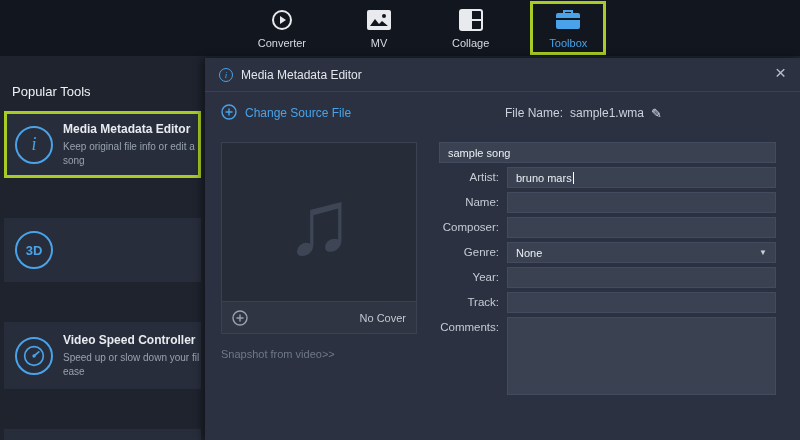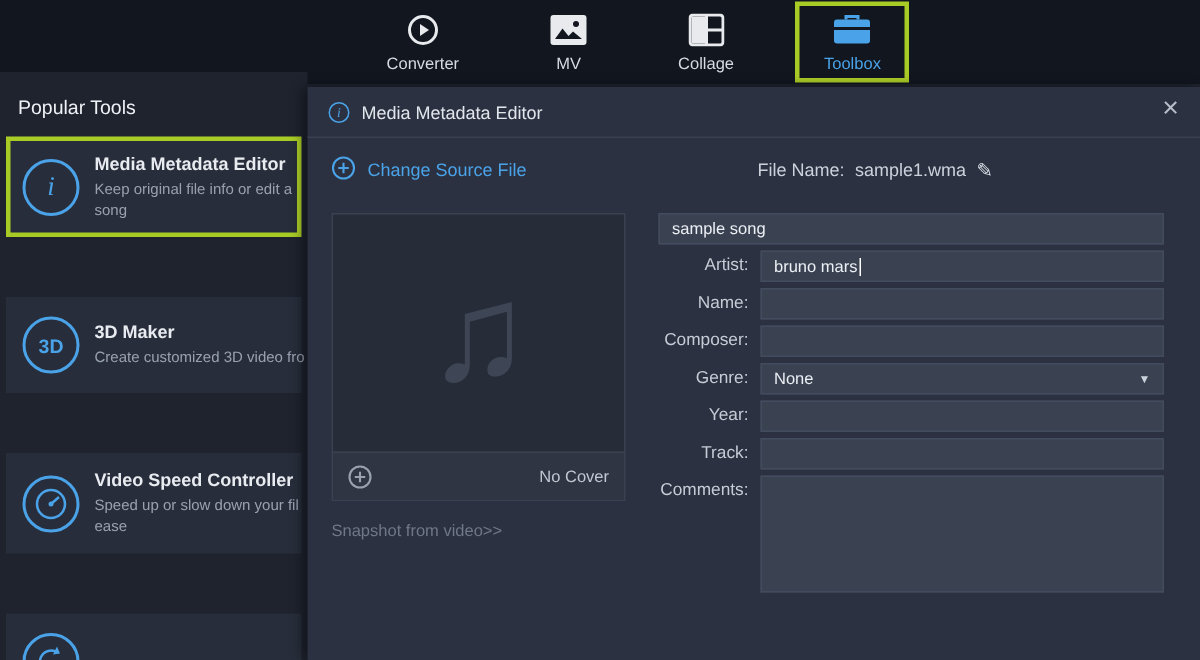--- a/index.html
+++ b/index.html
@@ -10,21 +10,21 @@
   .topbar { height:56px; background:#12161f; display:flex; justify-content:center;
             align-items:center; gap:22px;padding-left:45px; }
   .nav-item { display:flex; flex-direction:column; align-items:center; gap:5px;
               padding:4px 16px 3px; border:3px solid transparent; cursor:pointer; }
   .nav-ic { height:24px; display:flex; align-items:center; color:#e8eaee; }
   .nav-label { font-size:11px; color:#d6dae1; }
   .nav-item.active { border-color:#a9cb26; }
   .nav-item.active .nav-label, .nav-item.active .nav-ic { color:#4aa3e8; }
 
   
-  .sidebar { position:absolute; top:48px; left:0; width:205px; bottom:0; background:#1e232e; }
+  .sidebar { position:absolute; top:68px; left:0; width:205px; bottom:0; background:#1e232e; }
   .sidebar-title { padding:16px 12px 12px; font-size:13px; color:#eef1f5; }
   .tool-card { margin:0 4px 40px 4px; background:#272d3a; border:3px solid transparent;
                padding:8px; display:flex; gap:10px; align-items:center; min-height:64px; cursor:pointer; }
   .tool-card.highlight { border-color:#a9cb26; }
   .tool-icon { width:38px; height:38px; border-radius:50%; border:2px solid #4aa3e8;
                color:#4aa3e8; display:flex; align-items:center; justify-content:center; flex-shrink:0; }
   .tool-icon .it { font-size:18px; font-style:italic; font-family:"Liberation Serif",serif; }
   .tool-icon .td { font-size:13px; font-weight:bold; }
   .tool-name { font-size:12px; color:#e8ebf0; font-weight:bold; margin-bottom:4px; }
   .tool-desc { font-size:10px; color:#99a1b0; line-height:1.35; white-space:nowrap; overflow:hidden; }
@@ -135,25 +135,20 @@
       <div class="tool-name">Media Metadata Editor</div>
       <div class="tool-desc">Keep original file info or edit a</div>
       <div class="tool-desc">song</div>
     </div>
   </div>
 
   <div class="tool-card">
     <span class="tool-icon">
         <span class="td">3D</span>
       </span>
-    <div class="tool-info">
-      <div class="tool-name">3D Maker</div>
-      <div class="tool-desc">Create customized 3D video fro</div>
-      <div class="tool-desc"></div>
-    </div>
   </div>
 
   <div class="tool-card">
     <span class="tool-icon">
       <svg width="24" height="24" viewBox="0 0 36 36">
           <circle cx="18" cy="18" r="14" fill="none" stroke="currentColor" stroke-width="2.5"></circle>
           <path d="M18 18l8-7" stroke="currentColor" stroke-width="2.5"></path>
           <circle cx="18" cy="18" r="2.5" fill="currentColor"></circle>
         </svg>
     </span>

